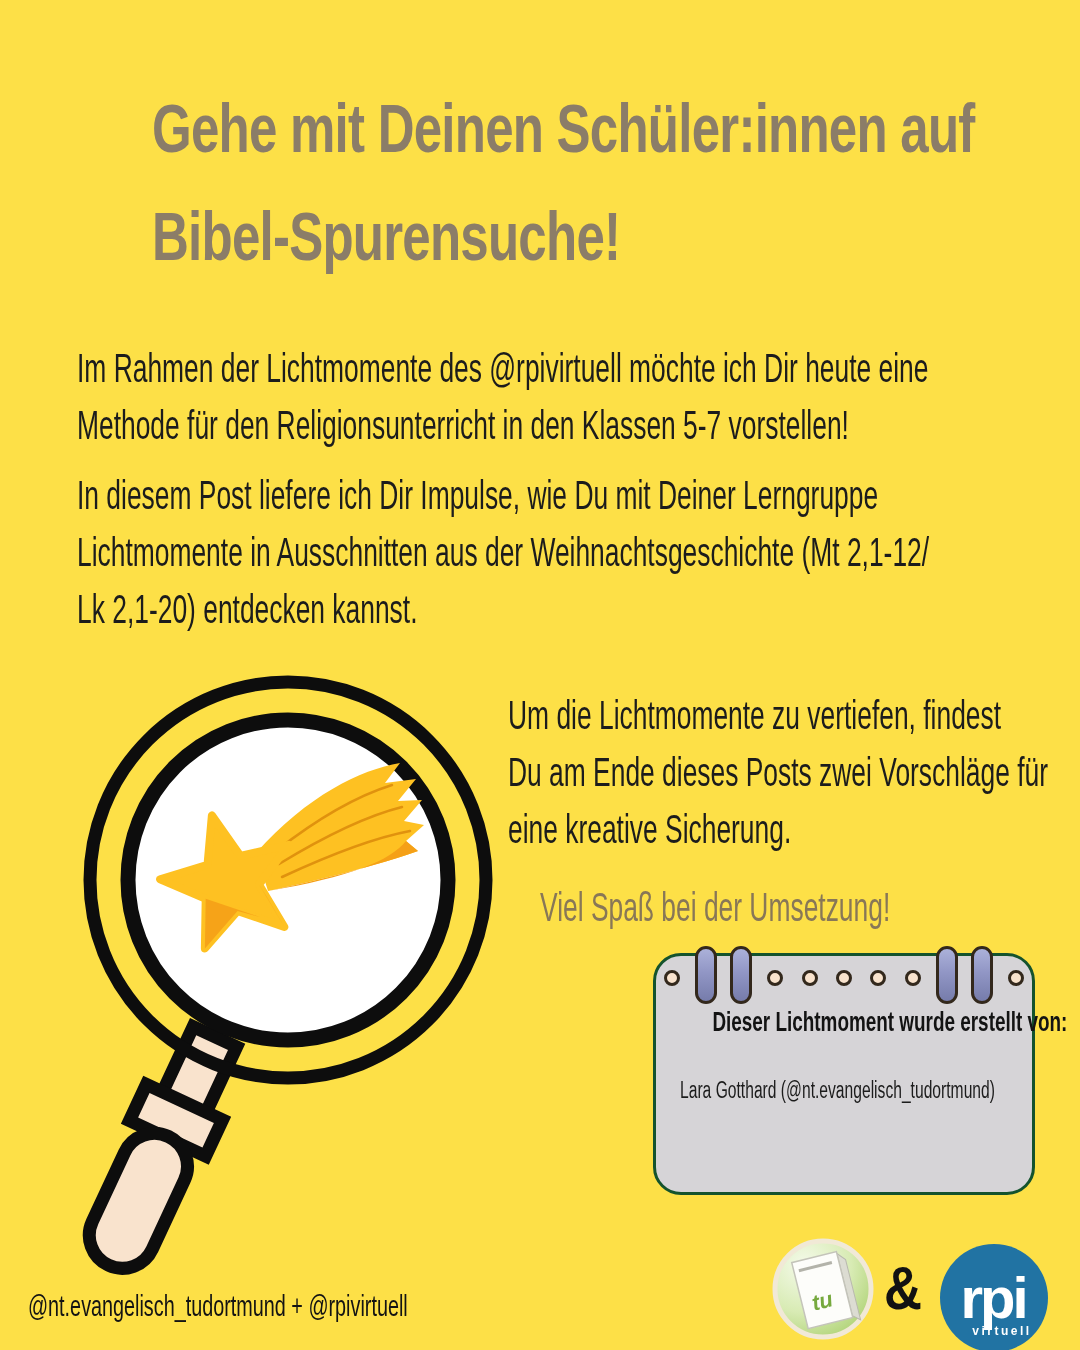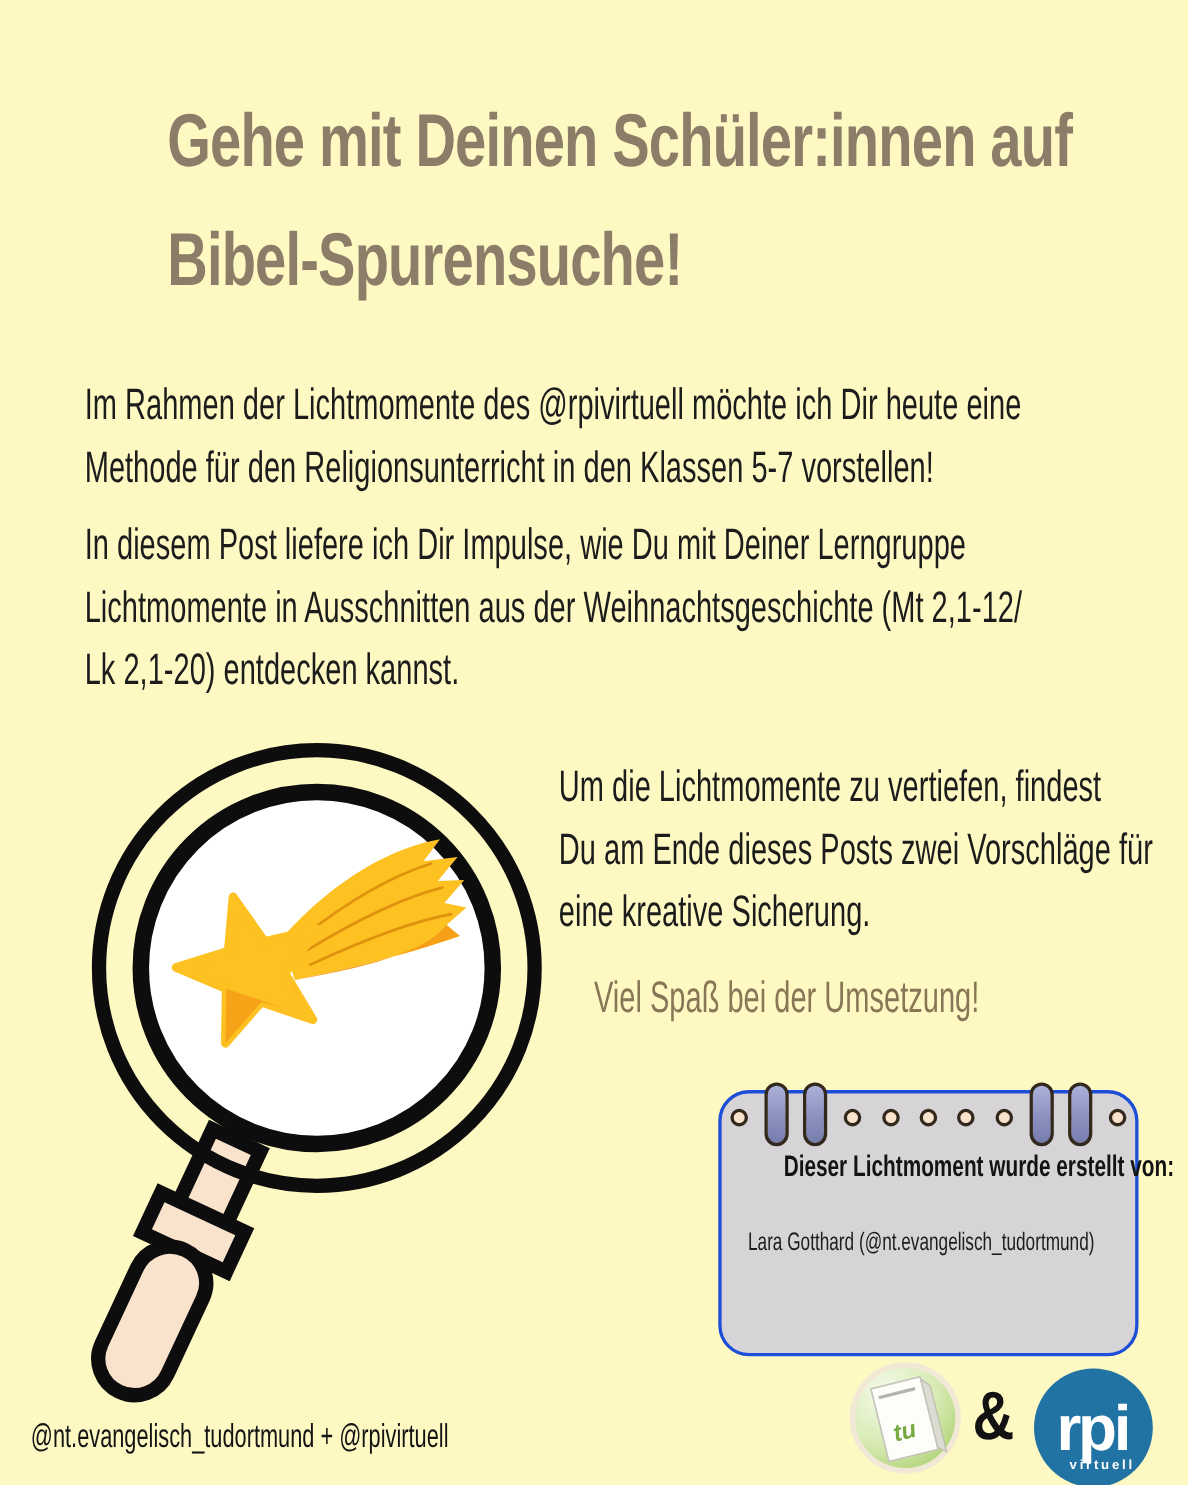--- a/index.html
+++ b/index.html
@@ -1,19 +1,19 @@
 <!DOCTYPE html>
 <html><head>
 <meta charset="utf-8">
 <style>
   * { margin:0; padding:0; box-sizing:border-box; }
   html,body { width:1080px; height:1350px; }
   .page {
     position:relative; width:1080px; height:1350px;
-    background:#fef9c3; overflow:hidden;
+    background:#fde047; overflow:hidden;
     font-family:"Liberation Sans","DejaVu Sans",sans-serif;
     padding-left:20px;
   }
   .abs { position:absolute; }
 
   
   .title {
     left:152px; top:74px;
     font-size:68px; font-weight:bold; line-height:108px;
     color:#8b7d68; white-space:nowrap;
@@ -35,22 +35,22 @@
     left:540px; top:881px;
     font-size:40px; line-height:52px; color:#887757;
     white-space:nowrap; transform:scaleX(0.66); transform-origin:0 0;
   }
 
   
   .magnifier { left:60px; top:655px; width:450px; height:665px; }
 
   
   .notepad {
-    left:653px; top:991px; width:382px; height:242px;
-    background:#d6d4d7; border:3px solid #1d4ed8; border-radius:28px;
+    left:653px; top:953px; width:382px; height:242px;
+    background:#d6d4d7; border:3px solid #14532d; border-radius:28px;
   }
   .hole {
     position:absolute; width:16px; height:16px; top:14px;
     background:#f9e3cd; border:3px solid #33281c; border-radius:50%;
   }
   .ring {
     position:absolute; width:22px; height:58px; top:-10px;
     background:linear-gradient(180deg,#abb1d9 0%,#9196c5 45%,#767cab 100%);
     border:3px solid #33281c; border-radius:12px;
   }

